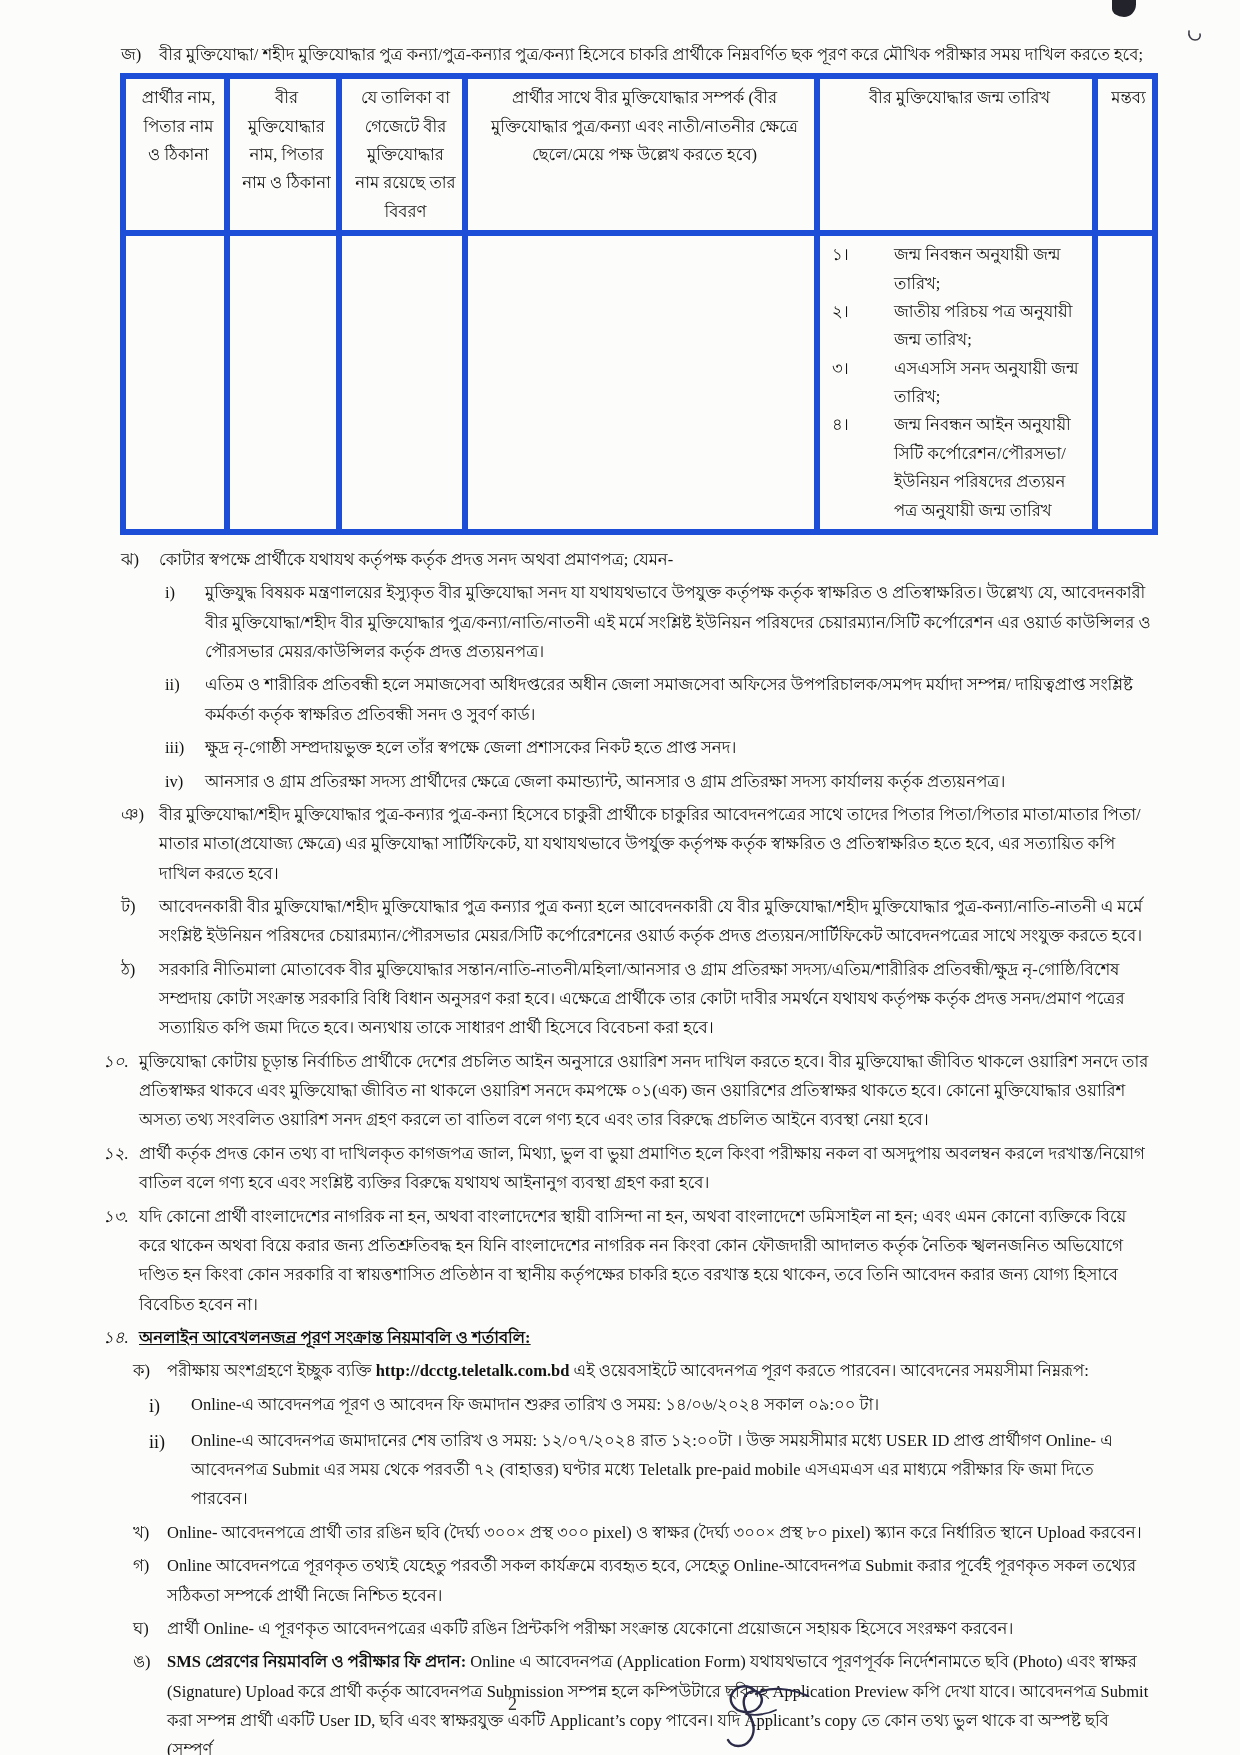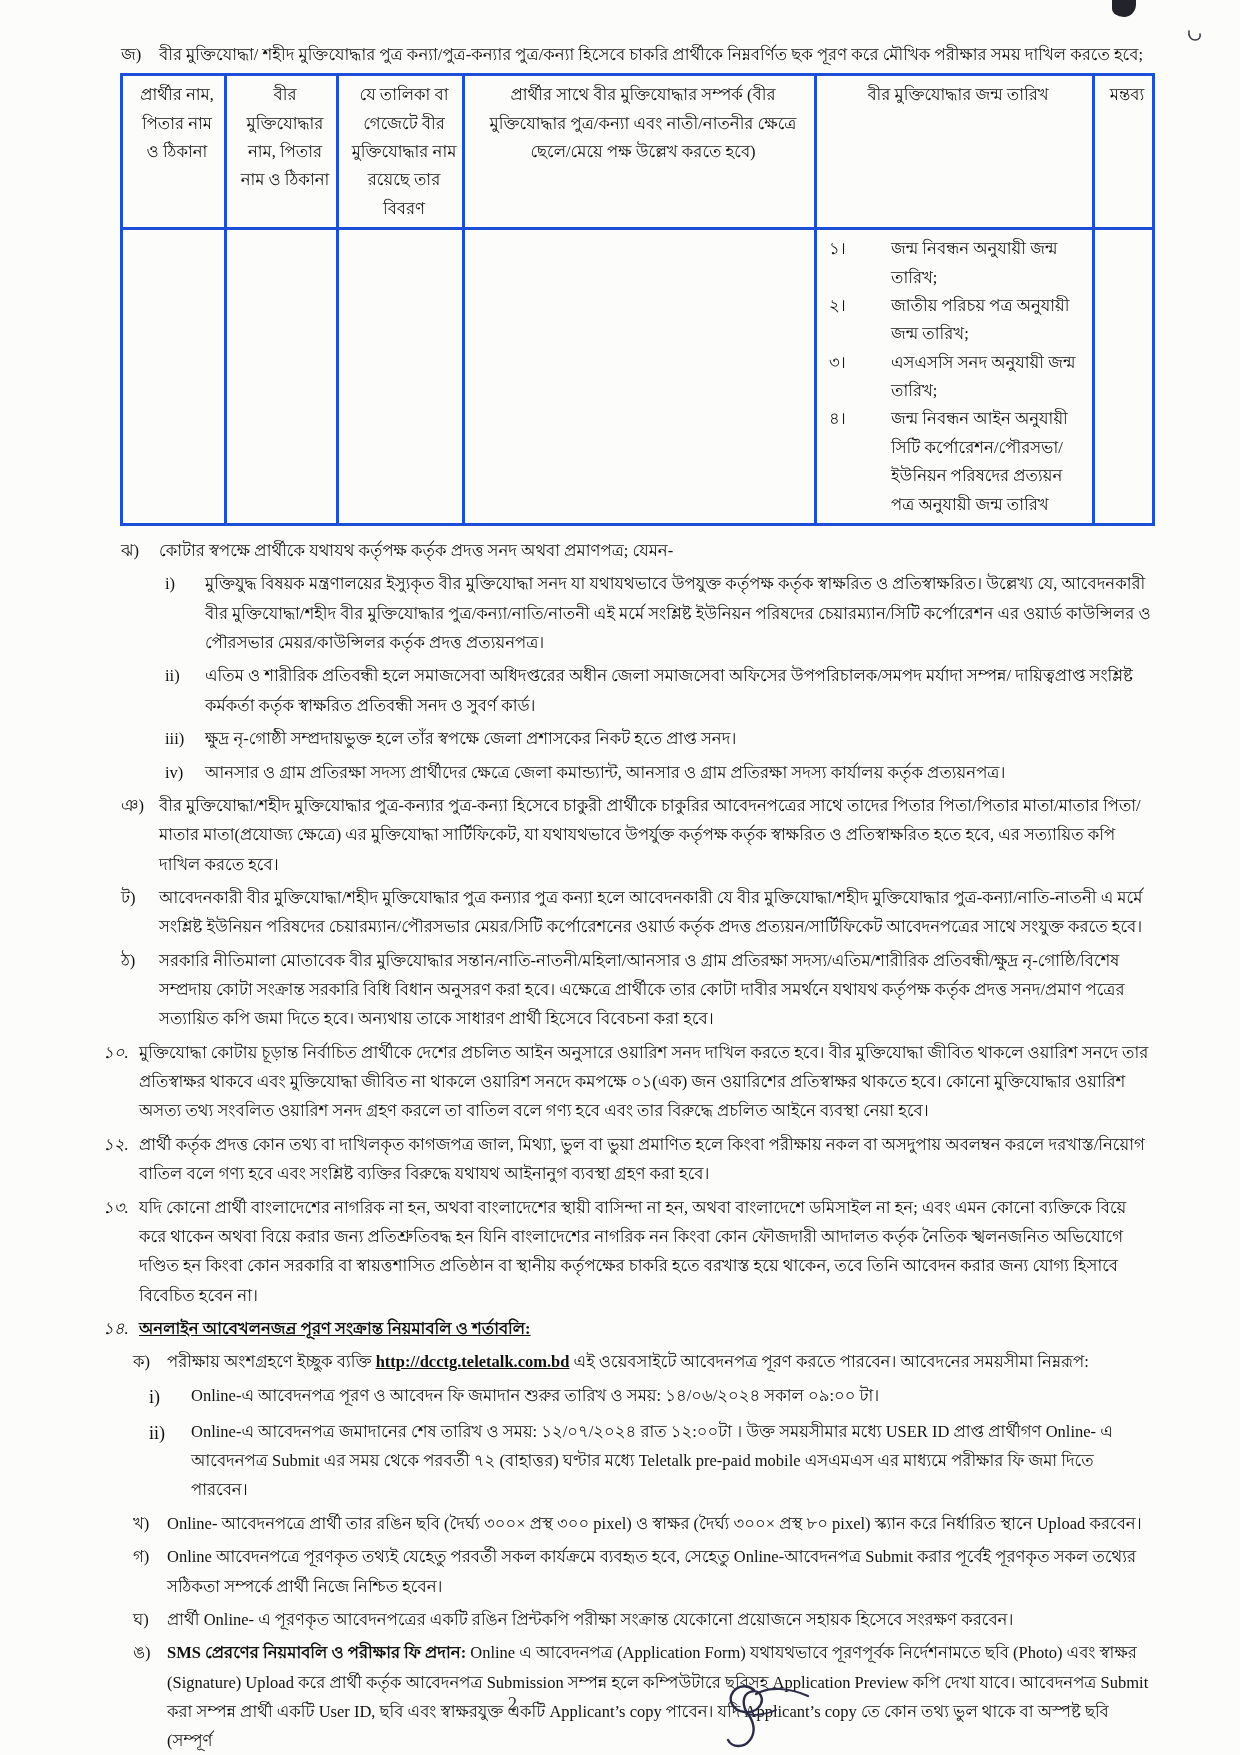--- a/index.html
+++ b/index.html
@@ -18,28 +18,28 @@
   .lvl-letter{margin-left:18px;}
   .lvl-letter .lbl{width:38px;}
   .lvl-roman{margin-left:62px;}
   .lvl-roman .lbl{width:40px;}
   .lvl-subletter{margin-left:30px;}
   .lvl-subletter .lbl{width:34px;}
   .lvl-subroman{margin-left:46px;}
   .lvl-subroman .lbl{width:42px;font-size:18px;}
   .bold{font-weight:bold;}
   .bu{font-weight:bold;text-decoration:underline;}
-  .url{font-weight:bold;text-decoration:underline;}
+  .url{font-weight:bold;}
   
   table.quota{
     border-collapse:collapse;table-layout:fixed;
     margin:4px 0 10px 17px;width:1032px;
   }
   table.quota th,table.quota td{
-    border:3px solid #1d4ed8;vertical-align:top;
+    border:6px solid #1d4ed8;vertical-align:top;
     padding:5px 5px 4px 12px;font-weight:normal;
     font-size:16.5px;line-height:1.72;
   }
   table.quota th{text-align:center;}
   table.quota td{height:146px;}
   .bd-item{display:flex;align-items:flex-start;}
   .bd-item .n{flex:0 0 26px;}
   .bd-item .t{flex:1 1 auto;margin-left:36px;}
   
   .page-num{position:absolute;left:508px;top:1688px;font-size:18px;color:#333;}

